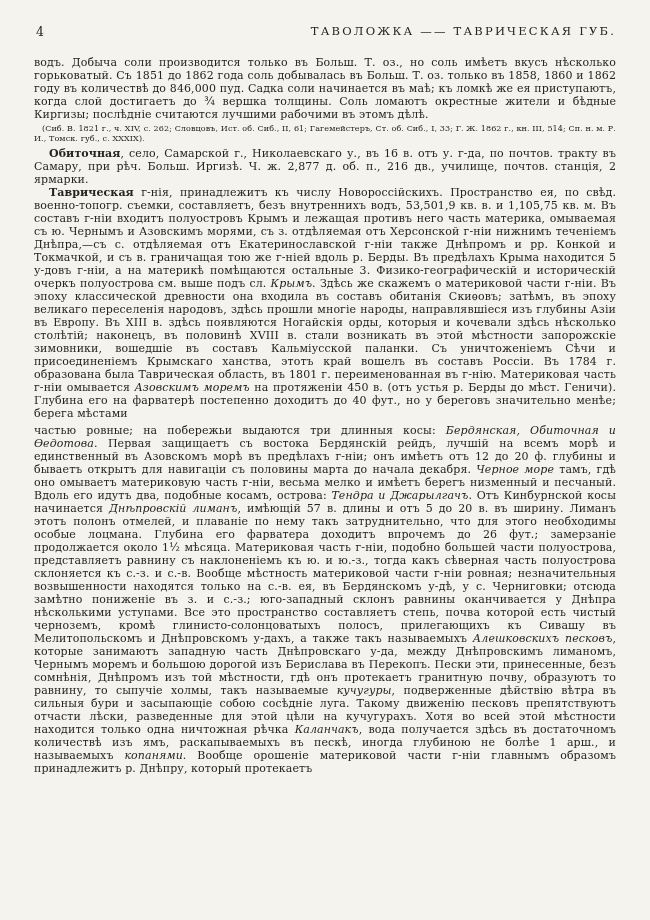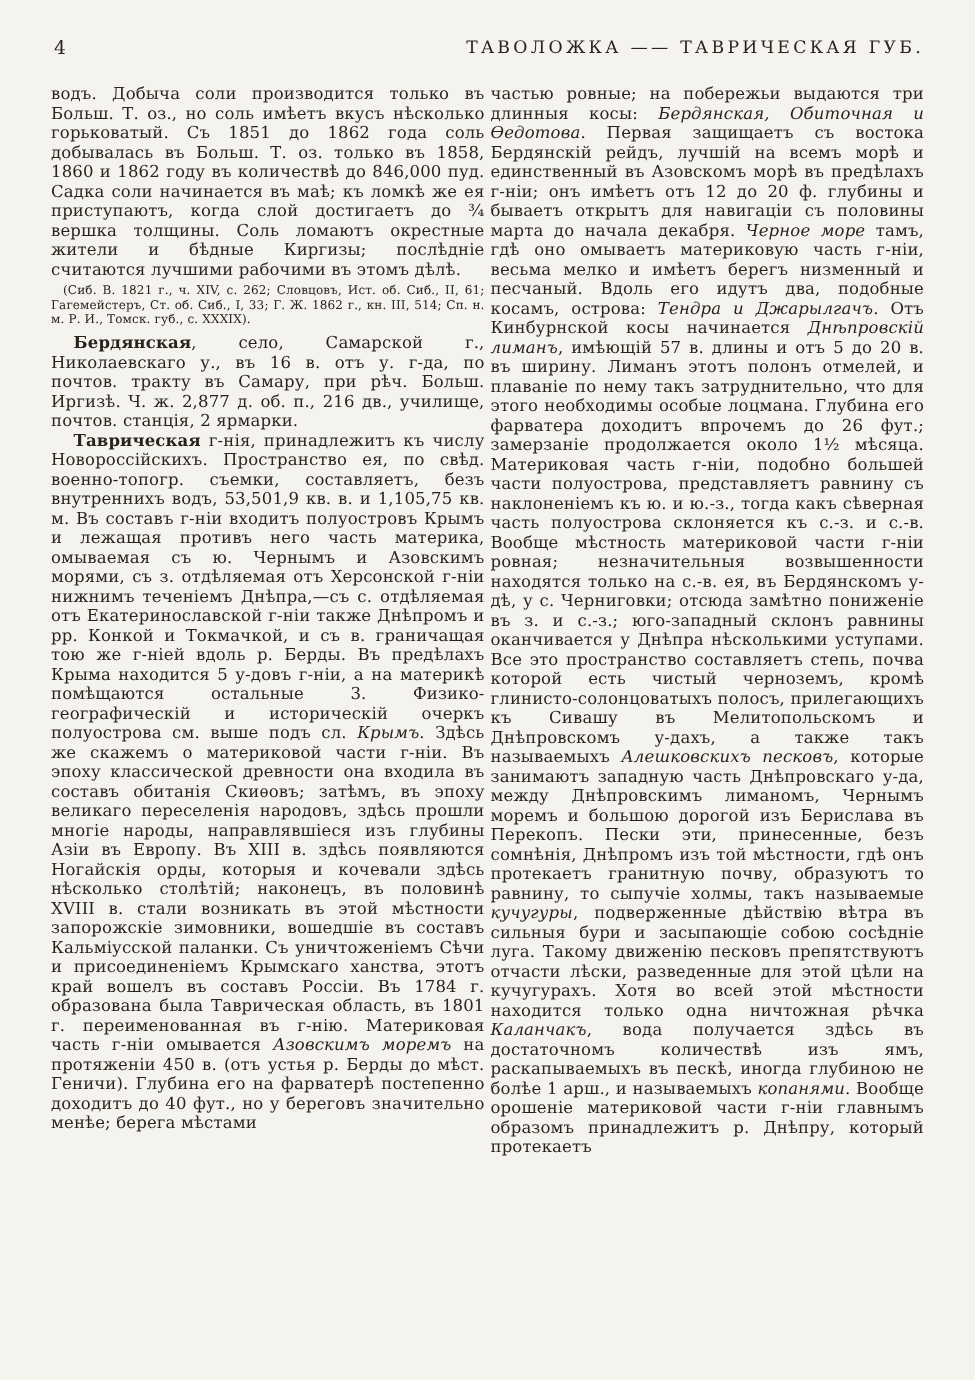--- a/index.html
+++ b/index.html
@@ -32,20 +32,21 @@
   }
   .running {
     text-align: right;
     font-size: 11.5px;
     letter-spacing: 2.2px;
     white-space: nowrap;
   }
   .columns {
     display: flex;
     gap: 4px;
+    flex-direction: column;
   }
   .col {
     flex: 1 1 0;
     min-width: 0;
     text-align: justify;
     font-size: 11px;
     line-height: 13px;
     letter-spacing: 0.1px;
   }
   .col p {
@@ -69,20 +70,20 @@
 
 <div class="sheet">
   <div class="pagehead">
     <span class="pagenum">4</span>
     <div class="running">ТАВОЛОЖКА —— ТАВРИЧЕСКАЯ ГУБ.</div>
   </div>
   <div class="columns">
     <div class="col">
         <p class="noindent"><span>водъ. Добыча соли производится только въ Больш. Т. оз., но соль имѣетъ вкусъ нѣсколько горьковатый. Съ 1851 до 1862 года соль добывалась въ Больш. Т. оз. только въ 1858, 1860 и 1862 году въ количествѣ до 846,000 пуд. Садка соли начинается въ маѣ; къ ломкѣ же ея приступаютъ, когда слой достигаетъ до ¾ вершка толщины. Соль ломаютъ окрестные жители и бѣдные Киргизы; послѣдніе считаются лучшими рабочими въ этомъ дѣлѣ.</span></p>
         <p class="citation indent"><span>(Сиб. В. 1821 г., ч. XIV, с. 262; Словцовъ, Ист. об. Сиб., II, 61; Гагемейстеръ, Ст. об. Сиб., I, 33; Г. Ж. 1862 г., кн. III, 514; Сп. н. м. Р. И., Томск. губ., с. XXXIX).</span></p>
-        <p class="indent"><span class="bold">Бердянская</span><span>, село, Самарской г., Николаевскаго у., въ 16 в. отъ у. г-да, по почтов. тракту въ Самару, при рѣч. Больш. Иргизѣ. Ч. ж. 2,877 д. об. п., 216 дв., училище, почтов. станція, 2 ярмарки.</span></p>
+        <p class="indent"><span class="bold">Обиточная</span><span>, село, Самарской г., Николаевскаго у., въ 16 в. отъ у. г-да, по почтов. тракту въ Самару, при рѣч. Больш. Иргизѣ. Ч. ж. 2,877 д. об. п., 216 дв., училище, почтов. станція, 2 ярмарки.</span></p>
         <p class="indent"><span class="bold">Таврическая</span><span> г-нія, принадлежитъ къ числу Новороссійскихъ. Пространство ея, по свѣд. военно-топогр. съемки, составляетъ, безъ внутреннихъ водъ, 53,501,9 кв. в. и 1,105,75 кв. м. Въ составъ г-ніи входитъ полуостровъ Крымъ и лежащая противъ него часть материка, омываемая съ ю. Чернымъ и Азовскимъ морями, съ з. отдѣляемая отъ Херсонской г-ніи нижнимъ теченіемъ Днѣпра,—съ с. отдѣляемая отъ Екатеринославской г-ніи также Днѣпромъ и рр. Конкой и Токмачкой, и съ в. граничащая тою же г-ніей вдоль р. Берды. Въ предѣлахъ Крыма находится 5 у-довъ г-ніи, а на материкѣ помѣщаются остальные 3. Физико-географическій и историческій очеркъ полуострова см. выше подъ сл. </span><span class="italic">Крымъ</span><span>. Здѣсь же скажемъ о материковой части г-ніи. Въ эпоху классической древности она входила въ составъ обитанія Скиѳовъ; затѣмъ, въ эпоху великаго переселенія народовъ, здѣсь прошли многіе народы, направлявшіеся изъ глубины Азіи въ Европу. Въ XIII в. здѣсь появляются Ногайскія орды, которыя и кочевали здѣсь нѣсколько столѣтій; наконецъ, въ половинѣ XVIII в. стали возникать въ этой мѣстности запорожскіе зимовники, вошедшіе въ составъ Кальміусской паланки. Съ уничтоженіемъ Сѣчи и присоединеніемъ Крымскаго ханства, этотъ край вошелъ въ составъ Россіи. Въ 1784 г. образована была Таврическая область, въ 1801 г. переименованная въ г-нію. Материковая часть г-ніи омывается </span><span class="italic">Азовскимъ моремъ</span><span> на протяженіи 450 в. (отъ устья р. Берды до мѣст. Геничи). Глубина его на фарватерѣ постепенно доходитъ до 40 фут., но у береговъ значительно менѣе; берега мѣстами</span></p>
       </div>
     <div class="col">
         <p class="noindent"><span>частью ровные; на побережьи выдаются три длинныя косы: </span><span class="italic">Бердянская, Обиточная и Ѳедотова</span><span>. Первая защищаетъ съ востока Бердянскій рейдъ, лучшій на всемъ морѣ и единственный въ Азовскомъ морѣ въ предѣлахъ г-ніи; онъ имѣетъ отъ 12 до 20 ф. глубины и бываетъ открытъ для навигаціи съ половины марта до начала декабря. </span><span class="italic">Черное море</span><span> тамъ, гдѣ оно омываетъ материковую часть г-ніи, весьма мелко и имѣетъ берегъ низменный и песчаный. Вдоль его идутъ два, подобные косамъ, острова: </span><span class="italic">Тендра и Джарылгачъ</span><span>. Отъ Кинбурнской косы начинается </span><span class="italic">Днѣпровскій лиманъ</span><span>, имѣющій 57 в. длины и отъ 5 до 20 в. въ ширину. Лиманъ этотъ полонъ отмелей, и плаваніе по нему такъ затруднительно, что для этого необходимы особые лоцмана. Глубина его фарватера доходитъ впрочемъ до 26 фут.; замерзаніе продолжается около 1½ мѣсяца. Материковая часть г-ніи, подобно большей части полуострова, представляетъ равнину съ наклоненіемъ къ ю. и ю.-з., тогда какъ сѣверная часть полуострова склоняется къ с.-з. и с.-в. Вообще мѣстность материковой части г-ніи ровная; незначительныя возвышенности находятся только на с.-в. ея, въ Бердянскомъ у-дѣ, у с. Черниговки; отсюда замѣтно пониженіе въ з. и с.-з.; юго-западный склонъ равнины оканчивается у Днѣпра нѣсколькими уступами. Все это пространство составляетъ степь, почва которой есть чистый черноземъ, кромѣ глинисто-солонцоватыхъ полосъ, прилегающихъ къ Сивашу въ Мелитопольскомъ и Днѣпровскомъ у-дахъ, а также такъ называемыхъ </span><span class="italic">Алешковскихъ песковъ</span><span>, которые занимаютъ западную часть Днѣпровскаго у-да, между Днѣпровскимъ лиманомъ, Чернымъ моремъ и большою дорогой изъ Берислава въ Перекопъ. Пески эти, принесенные, безъ сомнѣнія, Днѣпромъ изъ той мѣстности, гдѣ онъ протекаетъ гранитную почву, образуютъ то равнину, то сыпучіе холмы, такъ называемые </span><span class="italic">кучугуры</span><span>, подверженные дѣйствію вѣтра въ сильныя бури и засыпающіе собою сосѣдніе луга. Такому движенію песковъ препятствуютъ отчасти лѣски, разведенные для этой цѣли на кучугурахъ. Хотя во всей этой мѣстности находится только одна ничтожная рѣчка </span><span class="italic">Каланчакъ</span><span>, вода получается здѣсь въ достаточномъ количествѣ изъ ямъ, раскапываемыхъ въ пескѣ, иногда глубиною не болѣе 1 арш., и называемыхъ </span><span class="italic">копанями</span><span>. Вообще орошеніе материковой части г-ніи главнымъ образомъ принадлежитъ р. Днѣпру, который протекаетъ</span></p>
       </div>
   </div>
 </div>
 
 </body></html>

